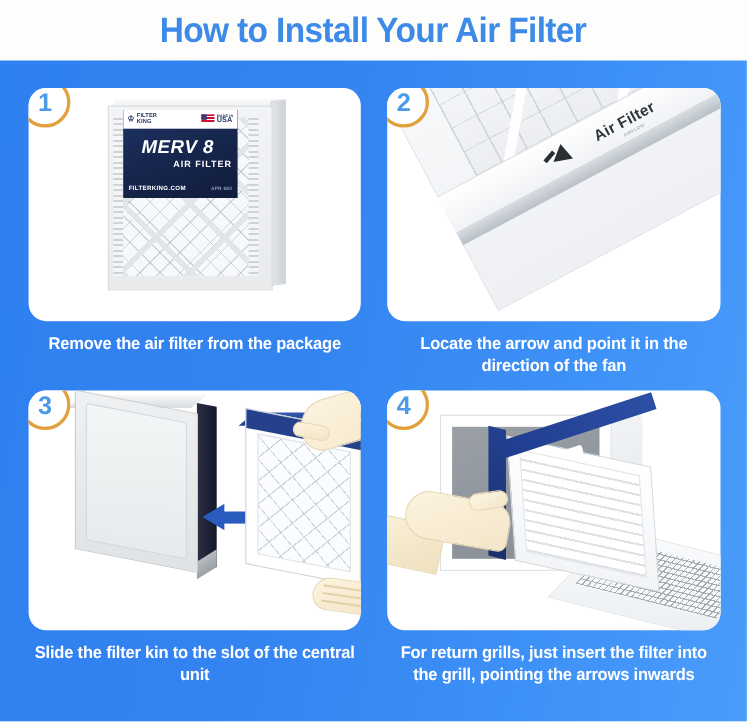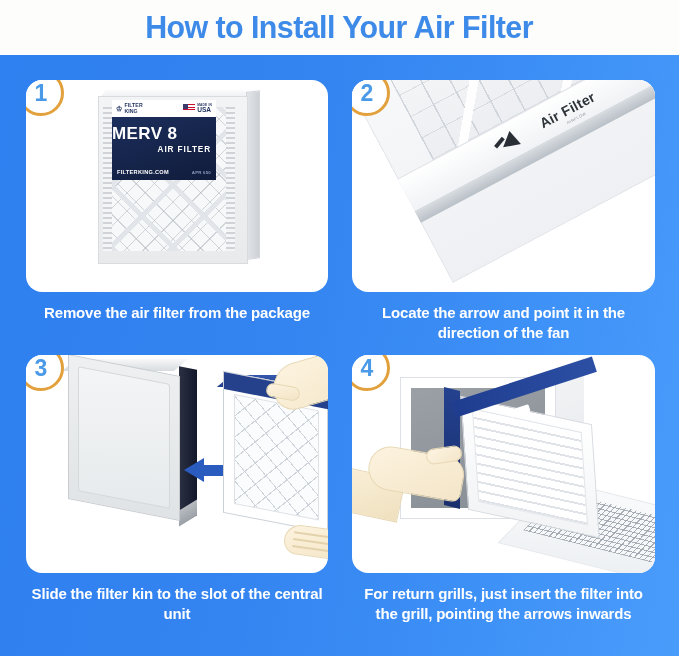--- a/index.html
+++ b/index.html
@@ -143,22 +143,22 @@
     background:
       linear-gradient(180deg,#c8102e 0 1.3px,#fff 1.3px 2.6px,#c8102e 2.6px 3.9px,#fff 3.9px 5.2px,#c8102e 5.2px 6.5px,#fff 6.5px 8px);
     position:relative;
   }
   .fp-flag:after{
     content:""; position:absolute; left:0; top:0; width:5px; height:4.4px; background:#3c3b6e;
   }
   .fp-usatxt{ color:#1d2f5c; font-size:6.6px; font-weight:bold; line-height:1; }
   .fp-usatxt small{ display:block; font-size:3.2px; letter-spacing:.2px; }
   .fp-merv{
-    position:absolute; left:0; right:5px; top:24px; text-align:left;
-    font-size:17px; font-weight:bold; letter-spacing:.4px;
+    position:absolute; left:0; right:5px; top:24px; text-align:center;
+    font-size:17px; font-weight:bold; font-style:italic; letter-spacing:.4px;
   }
   .fp-air{
     position:absolute; left:0; right:5px; top:45px; text-align:right;
     font-size:8.2px; font-weight:bold; letter-spacing:.9px;
   }
   .fp-foot{
     position:absolute; left:5px; right:5px; bottom:5px;
     display:flex; align-items:baseline; justify-content:space-between;
   }
   .fp-site{ font-size:5.6px; font-weight:bold; letter-spacing:.3px; }

